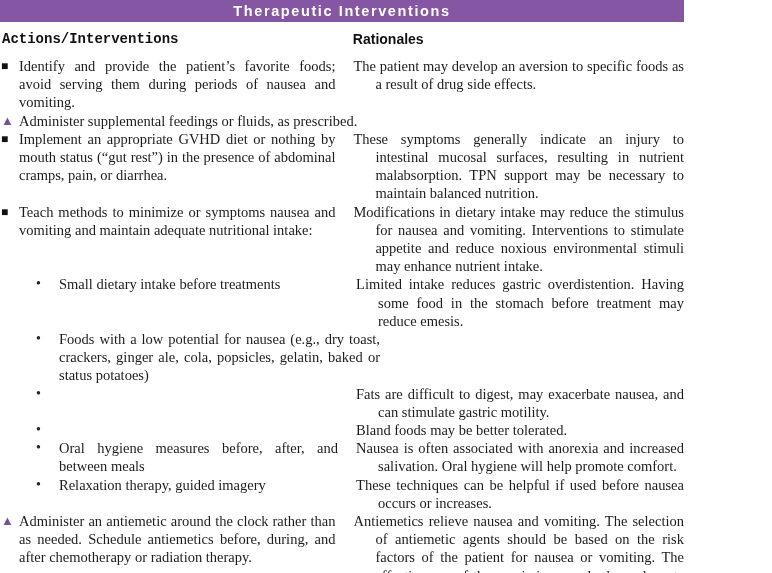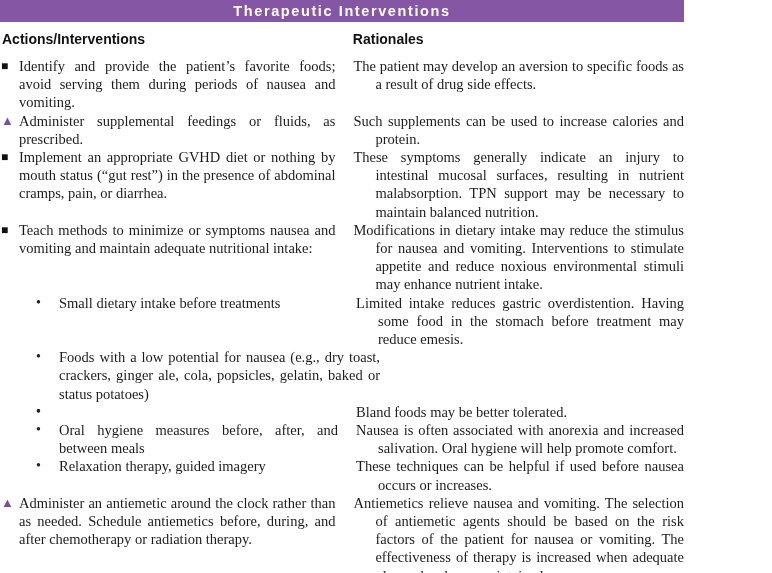--- a/index.html
+++ b/index.html
@@ -23,21 +23,21 @@
     letter-spacing: 1.6px;
   }
   .col-headers {
     display: flex;
     margin: 9px 0 10px 0;
     font-family: "Liberation Sans", sans-serif;
     font-weight: bold;
     font-size: 14px;
     color: #111111;
   }
-  .col-h.left  { width: 396px; box-sizing: border-box; padding-left: 2px; }
+  .col-h.left  { width: 396px; box-sizing: border-box; padding-left: 2px; font-family: Liberation Mono, monospace; }
   .col-h.right { width: 376px; box-sizing: border-box; padding-left: 2px; }
 
   .rows { font-size: 14.5px; line-height: 18.2px; }
   .row { display: flex; align-items: flex-start; }
   .cell { text-align: justify; }
   .cell.action {
     width: 396px;
     box-sizing: border-box;
     padding-right: 16px;
     position: relative;
@@ -71,39 +71,39 @@
     <div class="col-h left">Actions/Interventions</div>
     <div class="col-h right">Rationales</div>
   </div>
   <div class="rows">
       <div class="row">
         <div class="cell action square"><span class="marker square" style="color: rgb(17, 17, 17);">■</span><span>Identify and provide the patient’s favorite foods; avoid serving them during periods of nausea and vomiting.</span></div>
         <div class="cell rationale">The patient may develop an aversion to specific foods as a result of drug side effects.</div>
       </div>
       <div class="row">
         <div class="cell action triangle"><span class="marker triangle" style="color: rgb(123, 79, 157);">▲</span><span>Administer supplemental feedings or fluids, as prescribed.</span></div>
-        <div class="cell rationale">Such supplements can be used to increase calories and protein.</div>
       </div>
       <div class="row">
         <div class="cell action square"><span class="marker square" style="color: rgb(17, 17, 17);">■</span><span>Implement an appropriate GVHD diet or nothing by mouth status (“gut rest”) in the presence of abdominal cramps, pain, or diarrhea.</span></div>
         <div class="cell rationale">These symptoms generally indicate an injury to intestinal mucosal surfaces, resulting in nutrient malabsorption. TPN support may be necessary to maintain balanced nutrition.</div>
       </div>
       <div class="row">
         <div class="cell action square"><span class="marker square" style="color: rgb(17, 17, 17);">■</span><span>Teach methods to minimize or symptoms nausea and vomiting and maintain adequate nutritional intake:</span></div>
         <div class="cell rationale">Modifications in dietary intake may reduce the stimulus for nausea and vomiting. Interventions to stimulate appetite and reduce noxious environmental stimuli may enhance nutrient intake.</div>
       </div>
       <div class="row">
         <div class="cell action dot"><span class="marker dot">•</span><span>Small dietary intake before treatments</span></div>
         <div class="cell rationale">Limited intake reduces gastric overdistention. Having some food in the stomach before treatment may reduce emesis.</div>
       </div>
       <div class="row">
         <div class="cell action dot"><span class="marker dot">•</span><span>Foods with a low potential for nausea (e.g., dry toast, crackers, ginger ale, cola, popsicles, gelatin, baked or status potatoes)</span></div>
       </div>
       <div class="row">
         <div class="cell action dot"><span class="marker dot">•</span></div>
+        <div class="cell rationale">Fats are difficult to digest, may exacerbate nausea, and can stimulate gastric motility.</div>
       </div>
       <div class="row">
         <div class="cell action dot"><span class="marker dot">•</span></div>
         <div class="cell rationale">Bland foods may be better tolerated.</div>
       </div>
       <div class="row">
         <div class="cell action dot"><span class="marker dot">•</span><span>Oral hygiene measures before, after, and between meals</span></div>
         <div class="cell rationale">Nausea is often associated with anorexia and increased salivation. Oral hygiene will help promote comfort.</div>
       </div>
       <div class="row">

